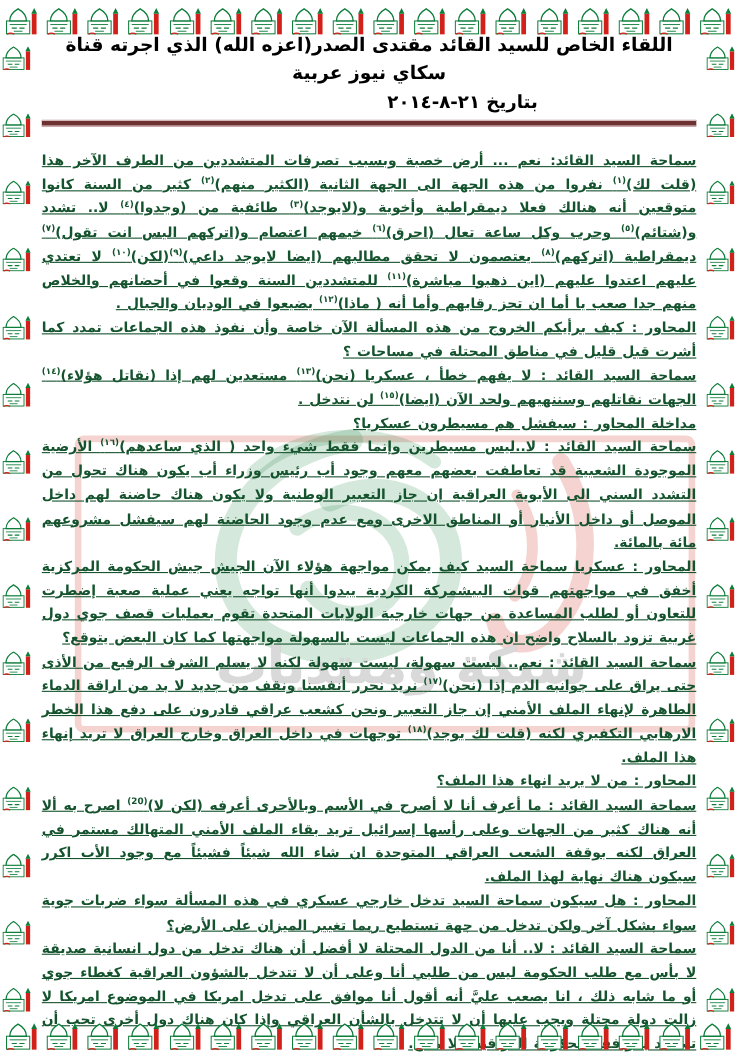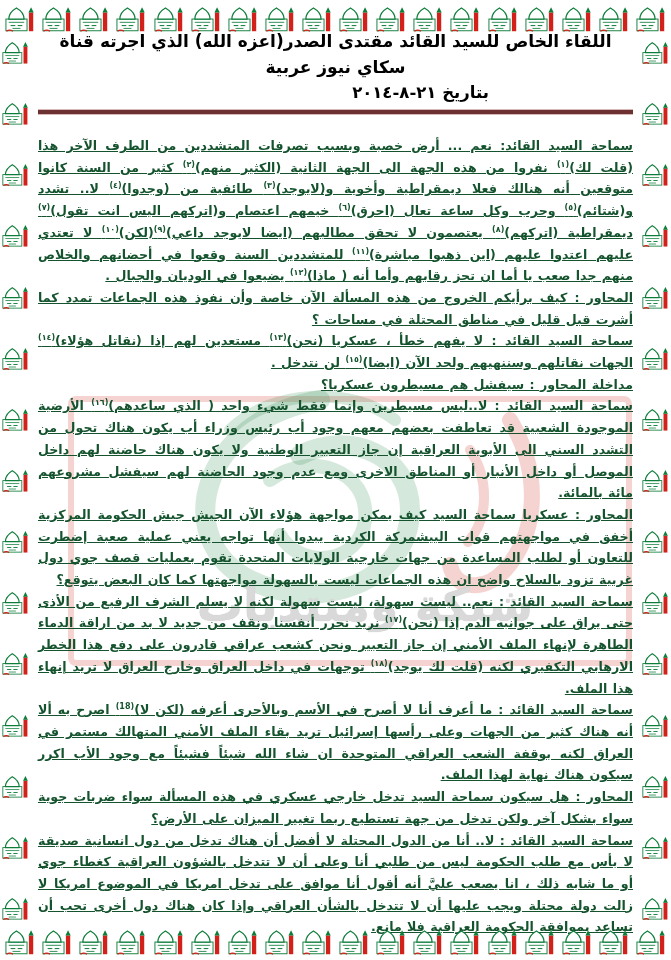--- a/index.html
+++ b/index.html
@@ -804,20 +804,21 @@
     <div class="rule"></div>
 
     <div class="body-text">
         <p class="para">سماحة السيد القائد: نعم ... أرض خصبة وبسبب تصرفات المتشددين من الطرف الآخر هذا (قلت لك)<sup>(١)</sup> نفروا من هذه الجهة الى الجهة الثانية (الكثير منهم)<sup>(٢)</sup> كثير من السنة كانوا متوقعين أنه هنالك فعلا ديمقراطية وأخوية و(لايوجد)<sup>(٣)</sup> طائفية من (وجدوا)<sup>(٤)</sup> لا.. تشدد و(شتائم)<sup>(٥)</sup> وحرب وكل ساعة تعال (احرق)<sup>(٦)</sup> خيمهم اعتصام و(اتركهم اليس انت تقول)<sup>(٧)</sup> ديمقراطية (اتركهم)<sup>(٨)</sup> يعتصمون لا تحقق مطالبهم (ايضا لايوجد داعي)<sup>(٩)</sup>(لكن)<sup>(١٠)</sup> لا تعتدي عليهم اعتدوا عليهم (اين ذهبوا مباشرة)<sup>(١١)</sup> للمتشددين السنة وقعوا في أحضانهم والخلاص منهم جدا صعب يا أما ان تحز رقابهم وأما أنه ( ماذا)<sup>(١٢)</sup> يضيعوا في الوديان والجبال .</p>
         <p class="para">المحاور : كيف برأيكم الخروج من هذه المسألة الآن خاصة وأن نفوذ هذه الجماعات تمدد كما أشرت قبل قليل في مناطق المحتلة في مساحات ؟</p>
         <p class="para">سماحة السيد القائد : لا يفهم خطأ ، عسكريا (نحن)<sup>(١٣)</sup> مستعدين لهم إذا (نقاتل هؤلاء)<sup>(١٤)</sup> الجهات نقاتلهم وسننهيهم ولحد الآن (ايضا)<sup>(١٥)</sup> لن نتدخل .</p>
         <p class="para">مداخلة المحاور : سيفشل هم مسيطرون عسكريا؟</p>
         <p class="para">سماحة السيد القائد : لا..ليس مسيطرين وإنما فقط شيء واحد ( الذي ساعدهم)<sup>(١٦)</sup> الأرضية الموجودة الشعبية قد تعاطفت بعضهم معهم وجود أب رئيس وزراء أب يكون هناك تحول من التشدد السني الى الأبوية العراقية إن جاز التعبير الوطنية ولا يكون هناك حاضنة لهم داخل الموصل أو داخل الأنبار أو المناطق الاخرى ومع عدم وجود الحاضنة لهم سيفشل مشروعهم مائة بالمائة.</p>
         <p class="para">المحاور : عسكريا سماحة السيد كيف يمكن مواجهة هؤلاء الآن الجيش جيش الحكومة المركزية أخفق في مواجهتهم قوات البيشمركة الكردية يبدوا أنها تواجه يعني عملية صعبة إضطرت للتعاون أو لطلب المساعدة من جهات خارجية الولايات المتحدة تقوم بعمليات قصف جوي دول غربية تزود بالسلاح واضح ان هذه الجماعات ليست بالسهولة مواجهتها كما كان البعض يتوقع؟</p>
         <p class="para">سماحة السيد القائد : نعم.. ليست سهولة، ليست سهولة لكنه لا يسلم الشرف الرفيع من الأذى حتى يراق على جوانبه الدم إذا (نحن)<sup>(١٧)</sup> نريد نحرر أنفسنا ونقف من جديد لا بد من اراقة الدماء الطاهرة لإنهاء الملف الأمني إن جاز التعبير ونحن كشعب عراقي قادرون على دفع هذا الخطر الارهابي التكفيري لكنه (قلت لك يوجد)<sup>(١٨)</sup> توجهات في داخل العراق وخارج العراق لا تريد إنهاء هذا الملف.</p>
-        <p class="para">سماحة السيد القائد : ما أعرف أنا لا أصرح في الأسم وبالأحرى أعرفه (لكن لا)<sup>(18)</sup> اصرح به ألا أنه هناك كثير من الجهات وعلى رأسها إسرائيل تريد بقاء الملف الأمني المتهالك مستمر في العراق لكنه بوقفة الشعب العراقي المتوحدة ان شاء الله شيئاً فشيئاً مع وجود الأب اكرر سيكون هناك نهاية لهذا الملف.</p>
+        <p class="para">المحاور : من لا يريد انهاء هذا الملف؟</p>
+        <p class="para">سماحة السيد القائد : ما أعرف أنا لا أصرح في الأسم وبالأحرى أعرفه (لكن لا)<sup>(20)</sup> اصرح به ألا أنه هناك كثير من الجهات وعلى رأسها إسرائيل تريد بقاء الملف الأمني المتهالك مستمر في العراق لكنه بوقفة الشعب العراقي المتوحدة ان شاء الله شيئاً فشيئاً مع وجود الأب اكرر سيكون هناك نهاية لهذا الملف.</p>
         <p class="para">المحاور : هل سيكون سماحة السيد تدخل خارجي عسكري في هذه المسألة سواء ضربات جوية سواء بشكل آخر ولكن تدخل من جهة تستطيع ربما تغيير الميزان على الأرض؟</p>
         <p class="para">سماحة السيد القائد : لا.. أنا من الدول المحتلة لا أفضل أن هناك تدخل من دول انسانية صديقة لا بأس مع طلب الحكومة ليس من طلبي أنا وعلى أن لا تتدخل بالشؤون العراقية كغطاء جوي أو ما شابه ذلك ، انا يصعب عليَّ أنه أقول أنا موافق على تدخل امريكا في الموضوع امريكا لا زالت دولة محتلة ويجب عليها أن لا تتدخل بالشأن العراقي وإذا كان هناك دول أخرى تحب أن تساعد بموافقة الحكومة العراقية فلا مانع.</p>
       </div>
 
   </div>
 
 </div>
 
 </body></html>

